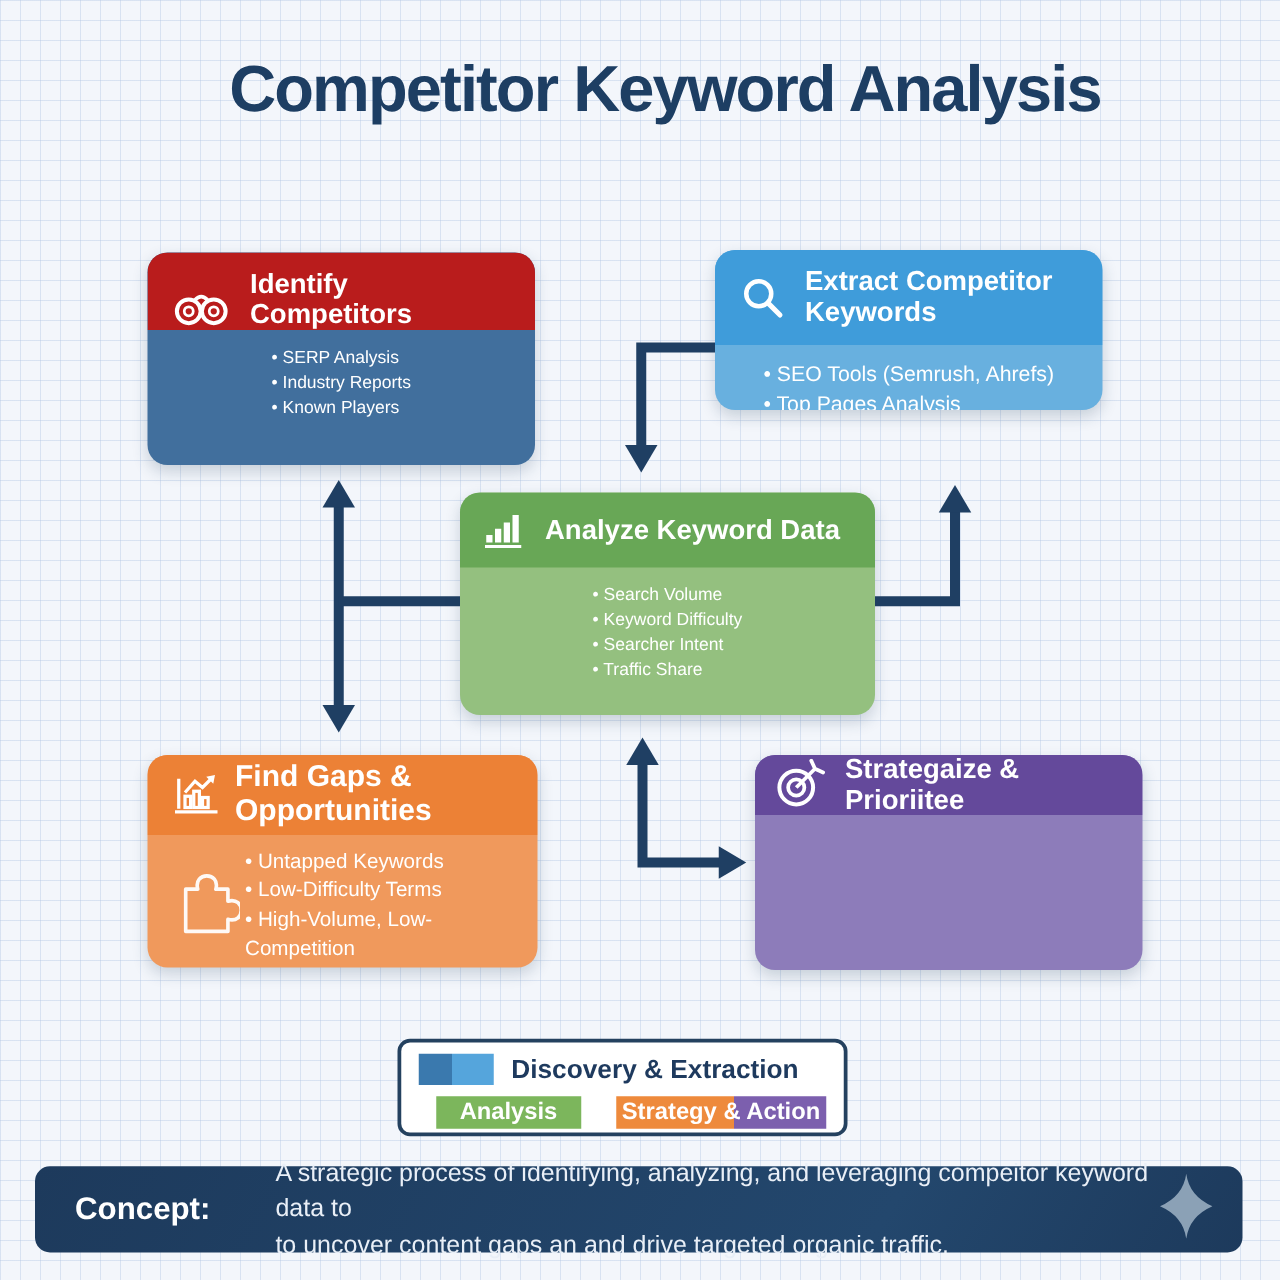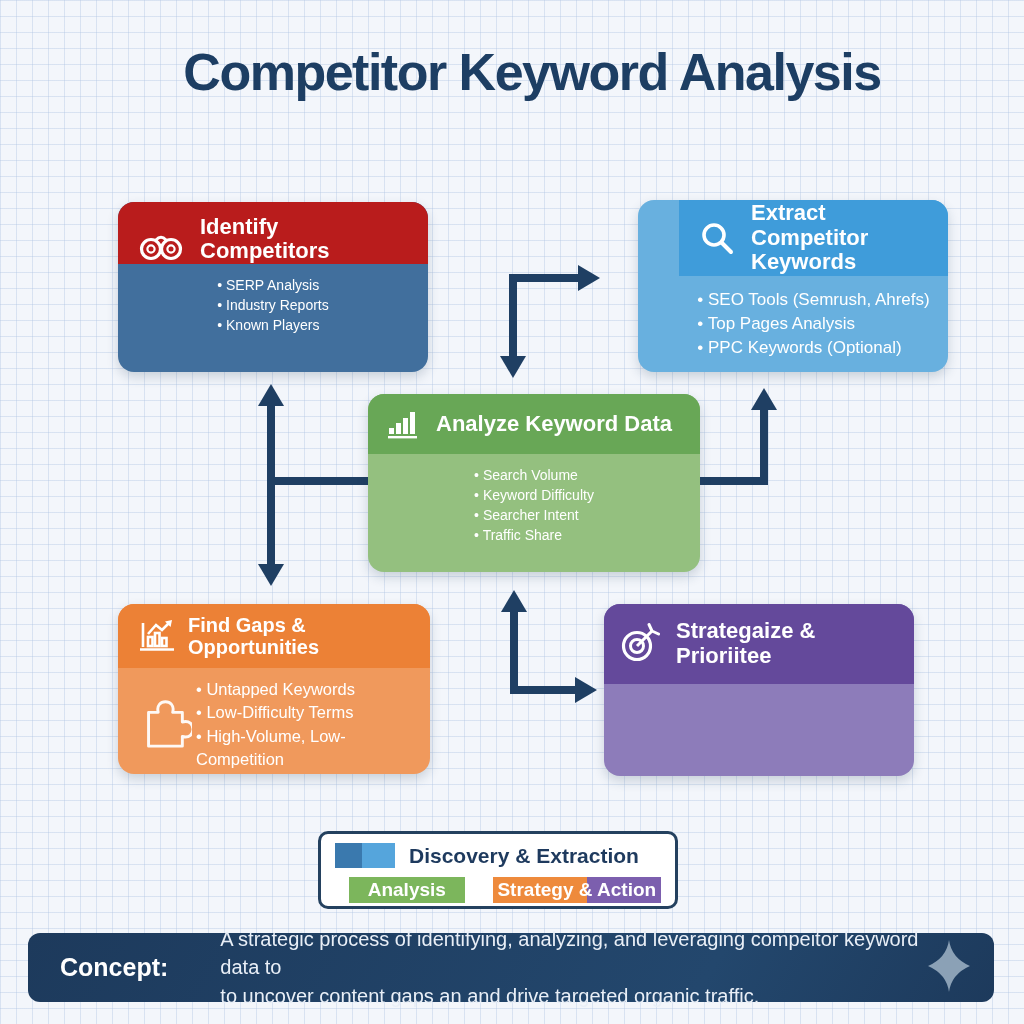--- a/index.html
+++ b/index.html
@@ -35,32 +35,32 @@
   .box-header .htitle { line-height:1.12; }
   .box-body { padding:8px 6px; }
   ul.bullets {
     list-style:none; width:fit-content; margin:4px auto;
     font-size:14px; line-height:1.42; font-weight:500;
   }
   ul.bullets li::before { content:"• "; }
 
   #box-identify   { left:118px; top:202px; width:310px; height:170px; background:#416f9d; }
   #box-identify .box-header   { height:62px; background:#b91c1c; font-size:22px;align-items:flex-end; }
-  #box-extract    { left:638px; top:200px; width:310px; height:172px; background:#68b0df;padding-left:41px; }
+  #box-extract    { left:572px; top:200px; width:310px; height:128px; background:#68b0df; }
   #box-extract .box-header    { height:76px; background:#3f9cda; font-size:22px; }
   #box-extract .htitle { max-width:215px; }
   #box-extract ul.bullets { font-size:17px; }
   #box-analyze    { left:368px; top:394px; width:332px; height:178px; background:#94c07f; }
   #box-analyze .box-header    { height:60px; background:#68a756; font-size:22px; }
   #box-gaps       { left:118px; top:604px; width:312px; height:170px; background:#f0995c; }
-  #box-gaps .box-header       { height:64px; background:#ec8136; font-size:20px; gap:12px; }
+  #box-gaps .box-header       { height:64px; background:#ec8136; font-size:24px; gap:12px; }
   #box-gaps .box-body { display:flex; align-items:center; }
   #box-gaps ul.bullets { font-size:16.5px; margin:2px 0 0 4px; }
   #box-strategize { left:604px; top:604px; width:310px; height:172px; background:#8d7cba; }
-  #box-strategize .box-header { height:80px; background:#64499b; font-size:22px;padding-left:14px; }
+  #box-strategize .box-header { height:48px; background:#64499b; font-size:22px;padding-left:14px; }
 
   .icon-wrap { flex:0 0 auto; display:flex; align-items:center; }
   .puzzle-wrap { flex:0 0 auto; margin-left:12px; opacity:.95; }
 
   
   #arrows { position:absolute; left:0; top:0; z-index:1; pointer-events:none; }
 
   
   .legend {
     position:absolute; left:318px; top:831px; width:360px; height:78px;

